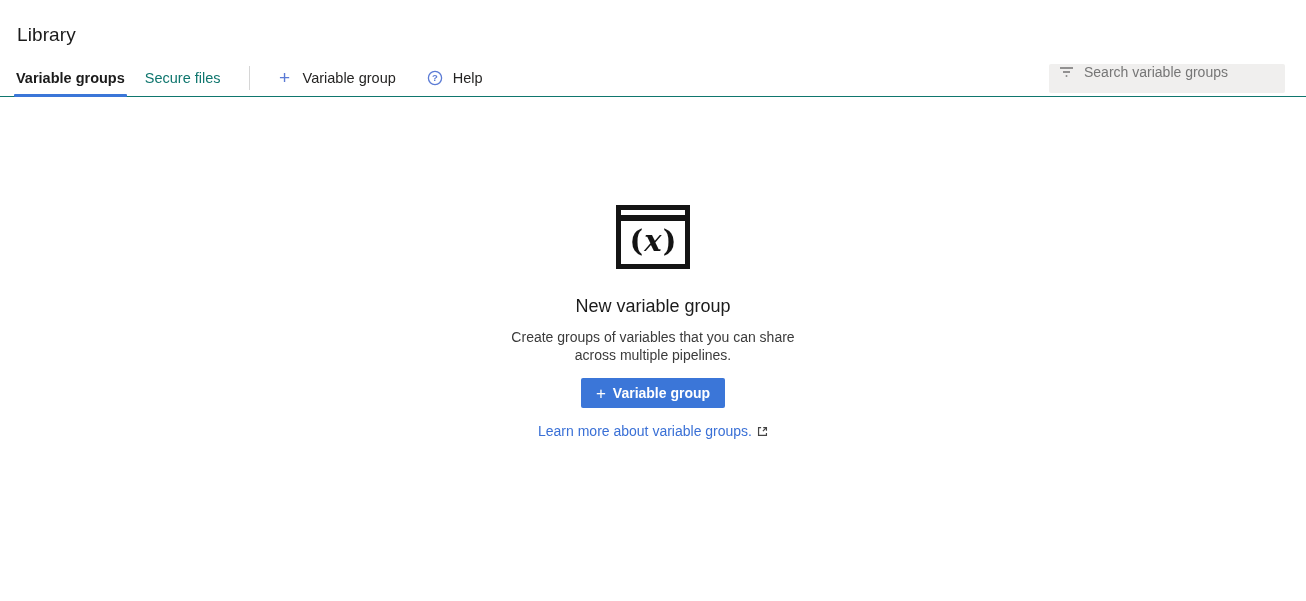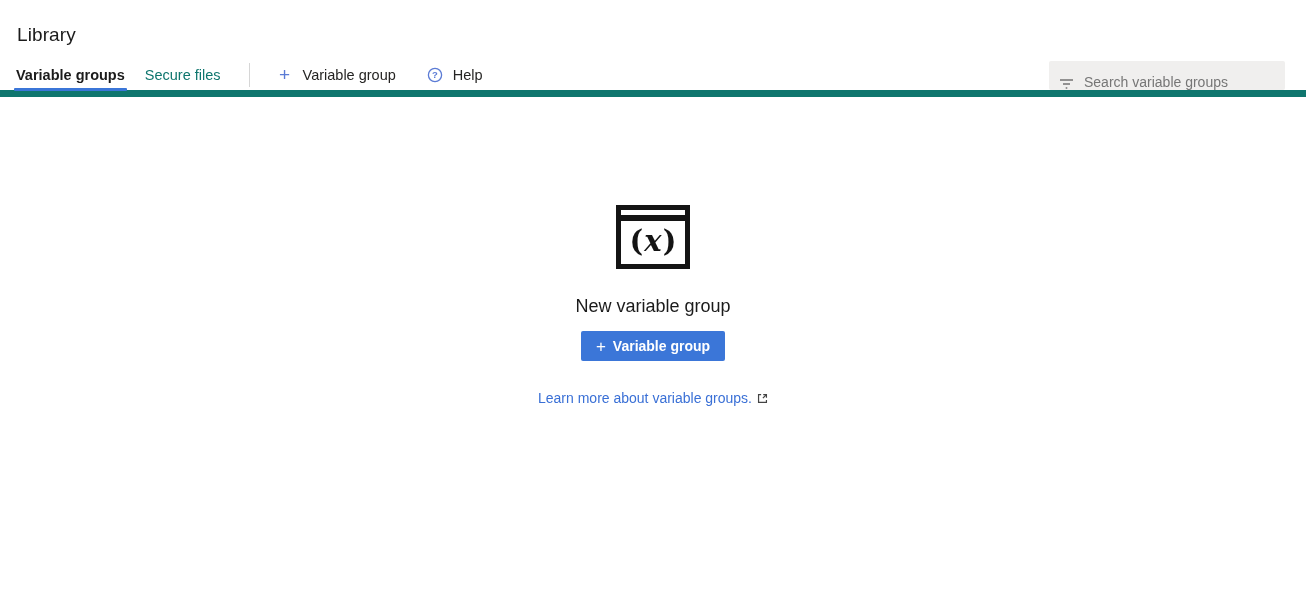--- a/index.html
+++ b/index.html
@@ -15,21 +15,21 @@
   
   .page-header { padding: 24px 16px 14px 17px; }
   .page-title { font-size: 19px; font-weight: 400; color: #1b1b1b; letter-spacing: 0.1px; }
 
   
   .tabbar {
     display: flex;
     align-items: center;
     height: 37px;
     padding: 0 20px 0 16px;
-    border-bottom: 7px solid #0f766e;
+    border-bottom: 1px solid #0f766e;
     position: relative;
   }
   .tab {
     position: relative;
     height: 100%;
     display: flex;
     align-items: center;
     font-size: 14.5px;
     color: #0f766e;
     margin-right: 20px;
@@ -72,21 +72,21 @@
     color: #5b7bd5;
     font-size: 19px;
     font-weight: 400;
     line-height: 16px;
   }
   .spacer { flex: 1; }
 
   
   .searchbox {
     display: flex;
-    align-items: flex-end;
+    align-items: flex-start;
     width: 236px;
     height: 29px;
     background: #f0efee;
     border-radius: 2px;
     padding: 0 8px 0 10px;
     margin-right: 1px;
   }
   .searchbox .filter-icon { display: inline-flex; margin-right: 10px; }
   .searchbox input {
     border: none;
@@ -155,21 +155,21 @@
     font-weight: 700;
     cursor: pointer;
   }
   .primary-button .btn-plus {
     font-size: 17px;
     font-weight: 400;
     margin-right: 7px;
     line-height: 1;
   }
   .learn-more-row {
-    margin-top: 29px;
+    margin-top: 15px;
     display: flex;
     align-items: center;
     justify-content: center;
     gap: 5px;
   }
   .learn-more-link {
     color: #3a70d6;
     font-size: 14px;
     text-decoration: none;
     cursor: pointer;
@@ -229,20 +229,24 @@
     <div class="vg-titlebar"></div>
     <div class="vg-body">
       <span>(</span>
       <span class="vx">x</span>
       <span>)</span>
     </div>
   </div>
 
   <div class="es-title">New variable group</div>
 
+  <div class="es-desc">
+    <div>Create groups of variables that you can share</div>
+    <div>across multiple pipelines.</div>
+  </div>
 
   <div>
     <button class="primary-button">
       <span class="btn-plus">+</span>
       <span>Variable group</span>
     </button>
   </div>
 
   <div class="learn-more-row">
     <a class="learn-more-link">Learn more about variable groups.</a>

